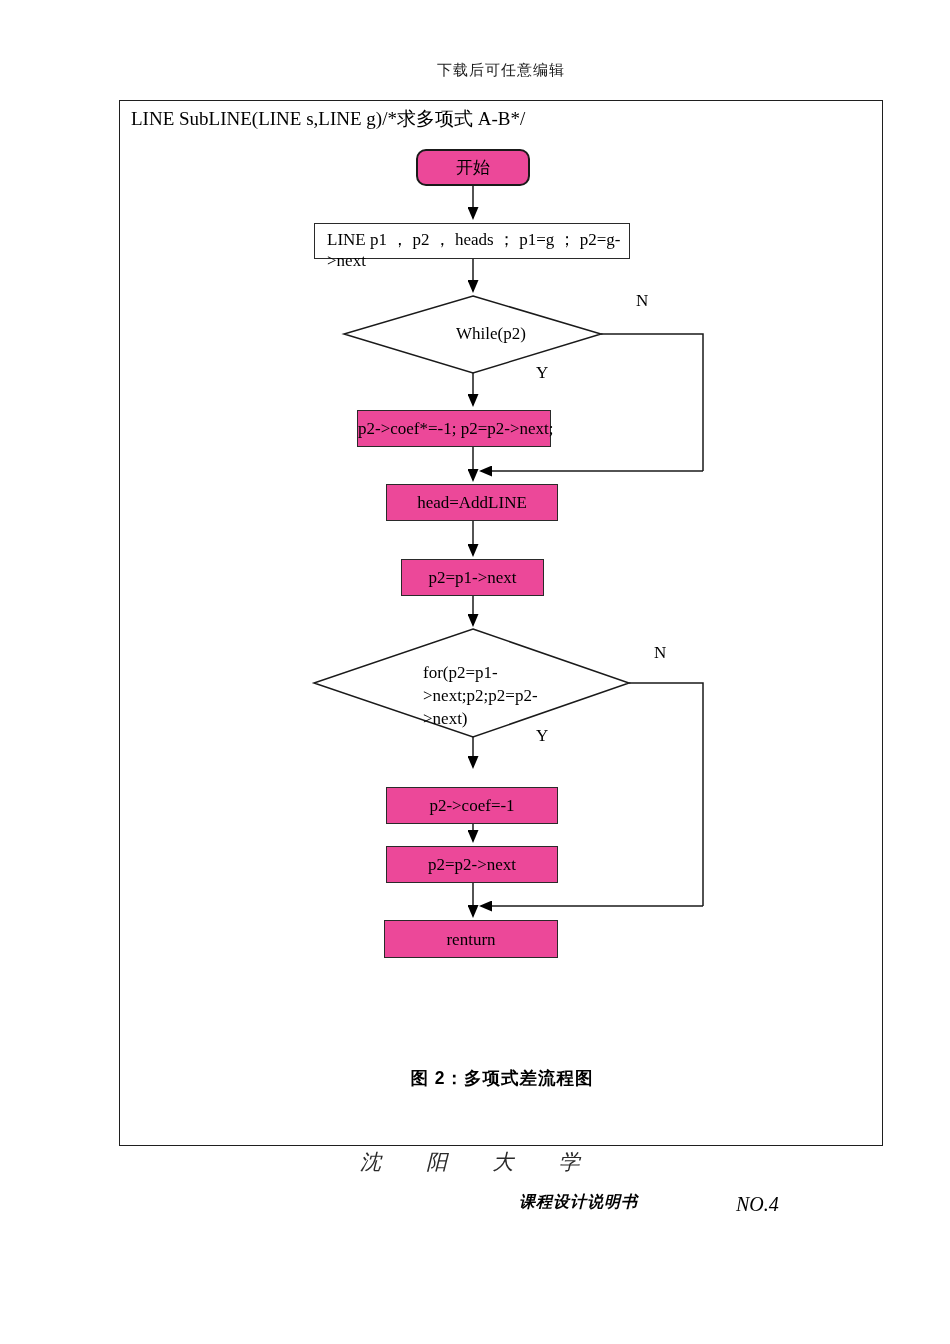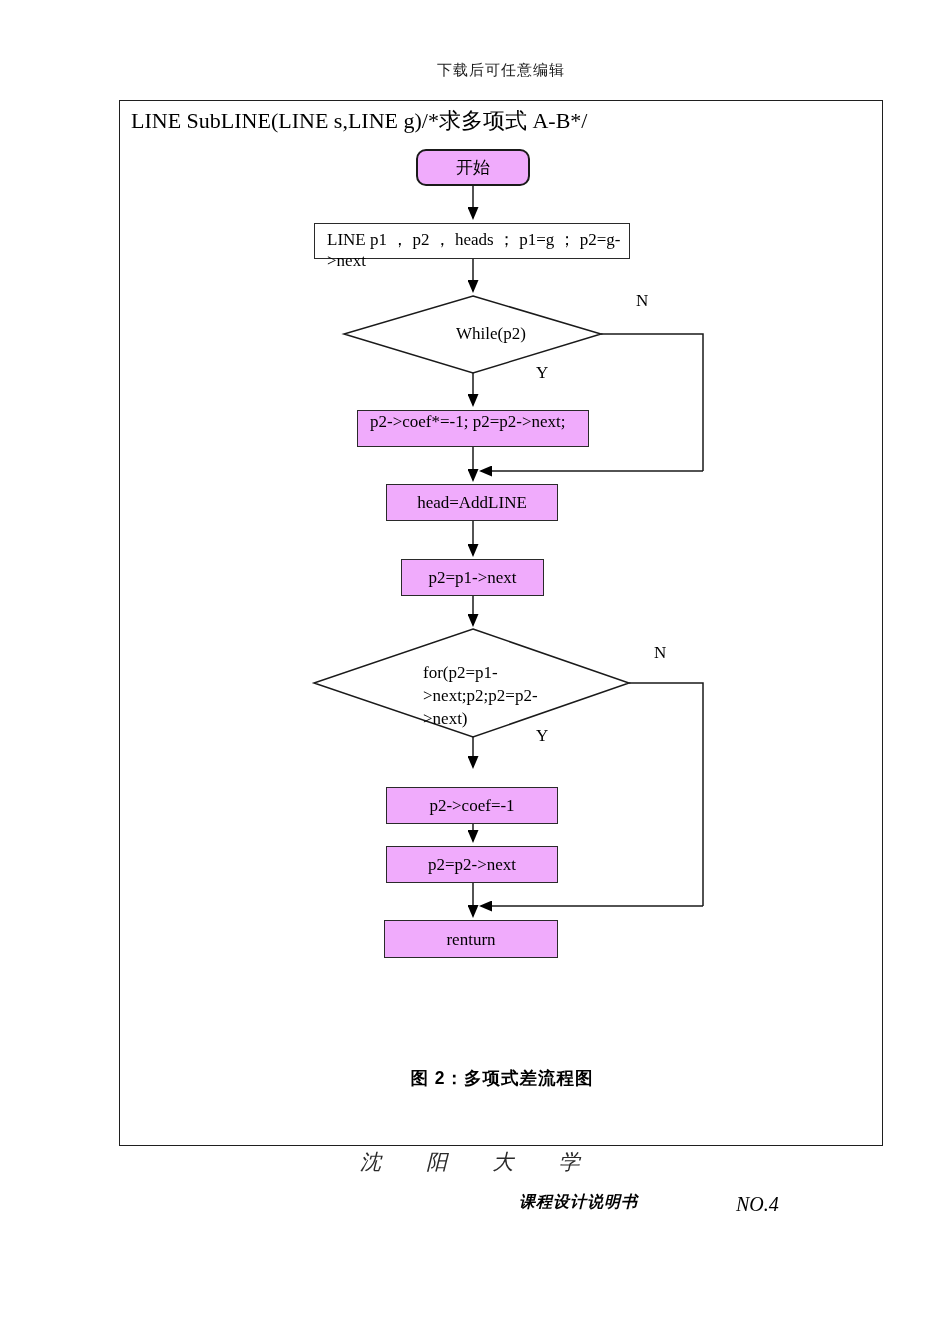--- a/index.html
+++ b/index.html
@@ -25,31 +25,31 @@
   .frame {
     position: absolute;
     left: 119px; top: 100px;
     width: 764px; height: 1046px;
     border: 1.6px solid #1f1f1f;
     background: #fff;
   }
   .fc-title {
     position: absolute;
     left: 11px; top: 5px;
-    font-size: 22px;
+    font-size: 19px;
     white-space: nowrap;
   }
   svg.connectors {
     position: absolute;
     left: 0; top: 0;
     width: 764px; height: 1046px;
   }
   .node {
     position: absolute;
-    background: #f0abfc;
+    background: #ec4899;
     border: 1.6px solid #2a2a2a;
     font-size: 17px;
     line-height: 21px;
   }
   .terminal {
     left: 296px; top: 48px;
     width: 114px; height: 37px;
     border: 2px solid #1a1a1a;
     border-radius: 10px;
     display: flex; align-items: center; justify-content: center;
@@ -57,23 +57,22 @@
   .box-init {
     left: 194px; top: 122px;
     width: 316px; height: 36px;
     padding: 5px 6px 0 12px;
     overflow: visible;
     background: transparent;
   }
   .box-init .l1, .box-init .l2 { display: block; white-space: nowrap; }
   .box-negate {
     left: 237px; top: 309px;
-    width: 232px; height: 37px;
-    display: flex; align-items: flex-start;
-    padding-left: 12px;
+    width: 194px; height: 37px;
+    display: flex; align-items: center;
     white-space: nowrap;
   }
   .box-center {
     display: flex; align-items: center; justify-content: center;
     white-space: nowrap;
   }
   .box-addline { left: 266px; top: 383px; width: 172px; height: 37px; }
   .box-p2assign { left: 281px; top: 458px; width: 143px; height: 37px; }
   .box-coef { left: 266px; top: 670px; width: 172px; height: 37px; margin-top: 16px; }
   .box-advance { left: 266px; top: 745px; width: 172px; height: 37px; }

